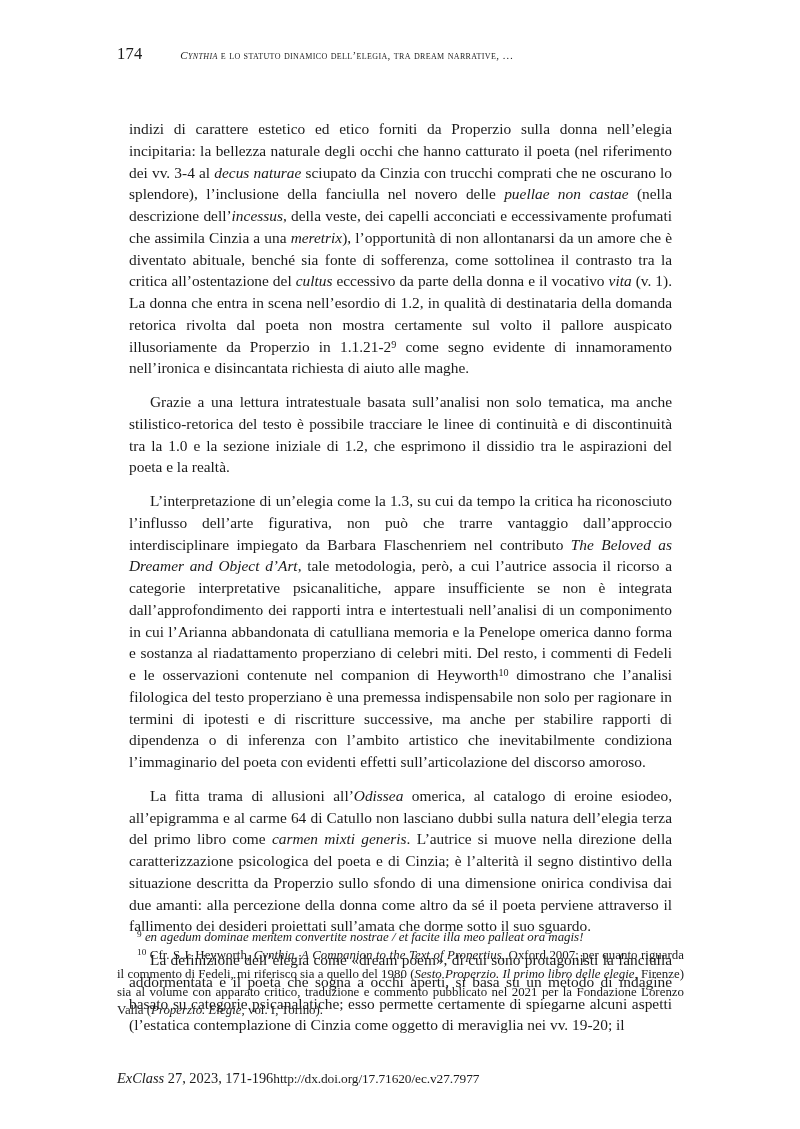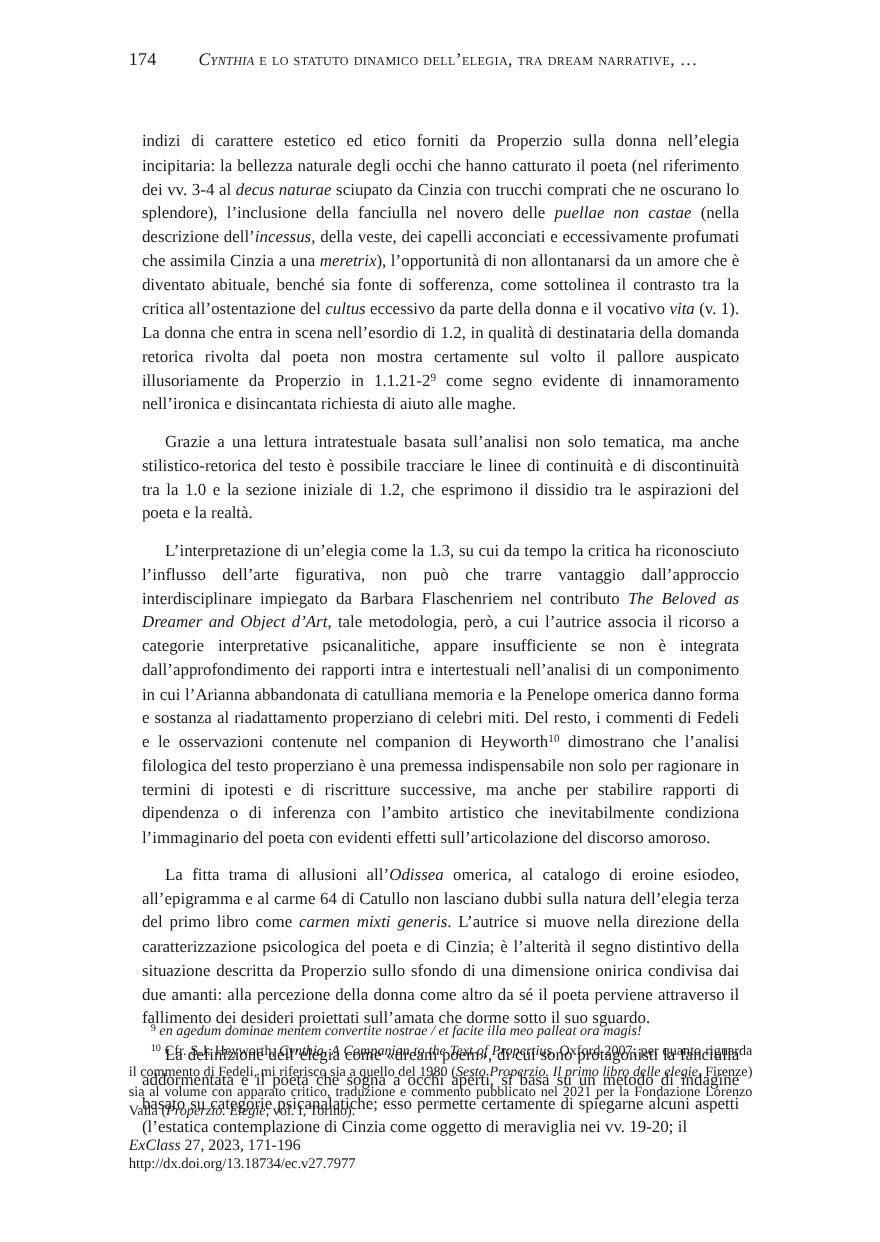--- a/index.html
+++ b/index.html
@@ -31,21 +31,21 @@
     display: flex;
     align-items: baseline;
     white-space: nowrap;
   }
   .folio {
     font-size: 16.5px;
     letter-spacing: 0.2px;
     margin-right: 38px;
   }
   .head-title {
-    font-size: 16px;
+    font-size: 11px;
     font-variant: small-caps;
     letter-spacing: 0.35px;
   }
   .head-title .it {
     font-style: italic;
   }
 
   
   .body-block {
     position: absolute;
@@ -102,27 +102,26 @@
     font-style: normal;
   }
   p.fnote i, p.fnote span.it {
     font-style: italic;
   }
 
   
   .footer {
     position: absolute;
     left: 117px;
-    top: 1033px;
+    top: 1070px;
     width: 567px;
     display: flex;
     justify-content: flex-start;
     align-items: baseline;
     font-size: 14.4px;
-    flex-direction: column;
   }
   .footer-left .it { font-style: italic; }
   .footer-right {
     font-size: 13.4px;
     letter-spacing: -0.1px;
   }
 </style>
 </head>
 <body>
 
@@ -145,16 +144,16 @@
 
   <div class="footnotes" id="footnotes-block">
       <p class="fnote all-italic"><sup>9</sup> <span>en agedum dominae mentem convertite nostrae / et facite illa meo palleat ora magis!</span></p>
       <p class="fnote"><sup>10</sup> <span>Cfr. S.J. Heyworth, </span><i>Cynthia. A Companion to the Text of Propertius</i><span>, Oxford 2007; per quanto riguarda il commento di Fedeli, mi riferisco sia a quello del 1980 (</span><i>Sesto Properzio. Il primo libro delle elegie</i><span>, Firenze) sia al volume con apparato critico, traduzione e commento pubblicato nel 2021 per la Fondazione Lorenzo Valla (</span><i>Properzio. Elegie</i><span>, vol. I, Torino).</span></p>
     </div>
 
   <div class="footer">
     <span class="footer-left">
       <span class="it">ExClass</span><span> 27, 2023, 171-196</span>
     </span>
-    <span class="footer-right">http://dx.doi.org/13.18734/ec.v27.7977</span>
+    <span class="footer-right">http://dx.doi.org/17.71620/ec.v27.7977</span>
   </div>
 
 </div>
 
 </body></html>

